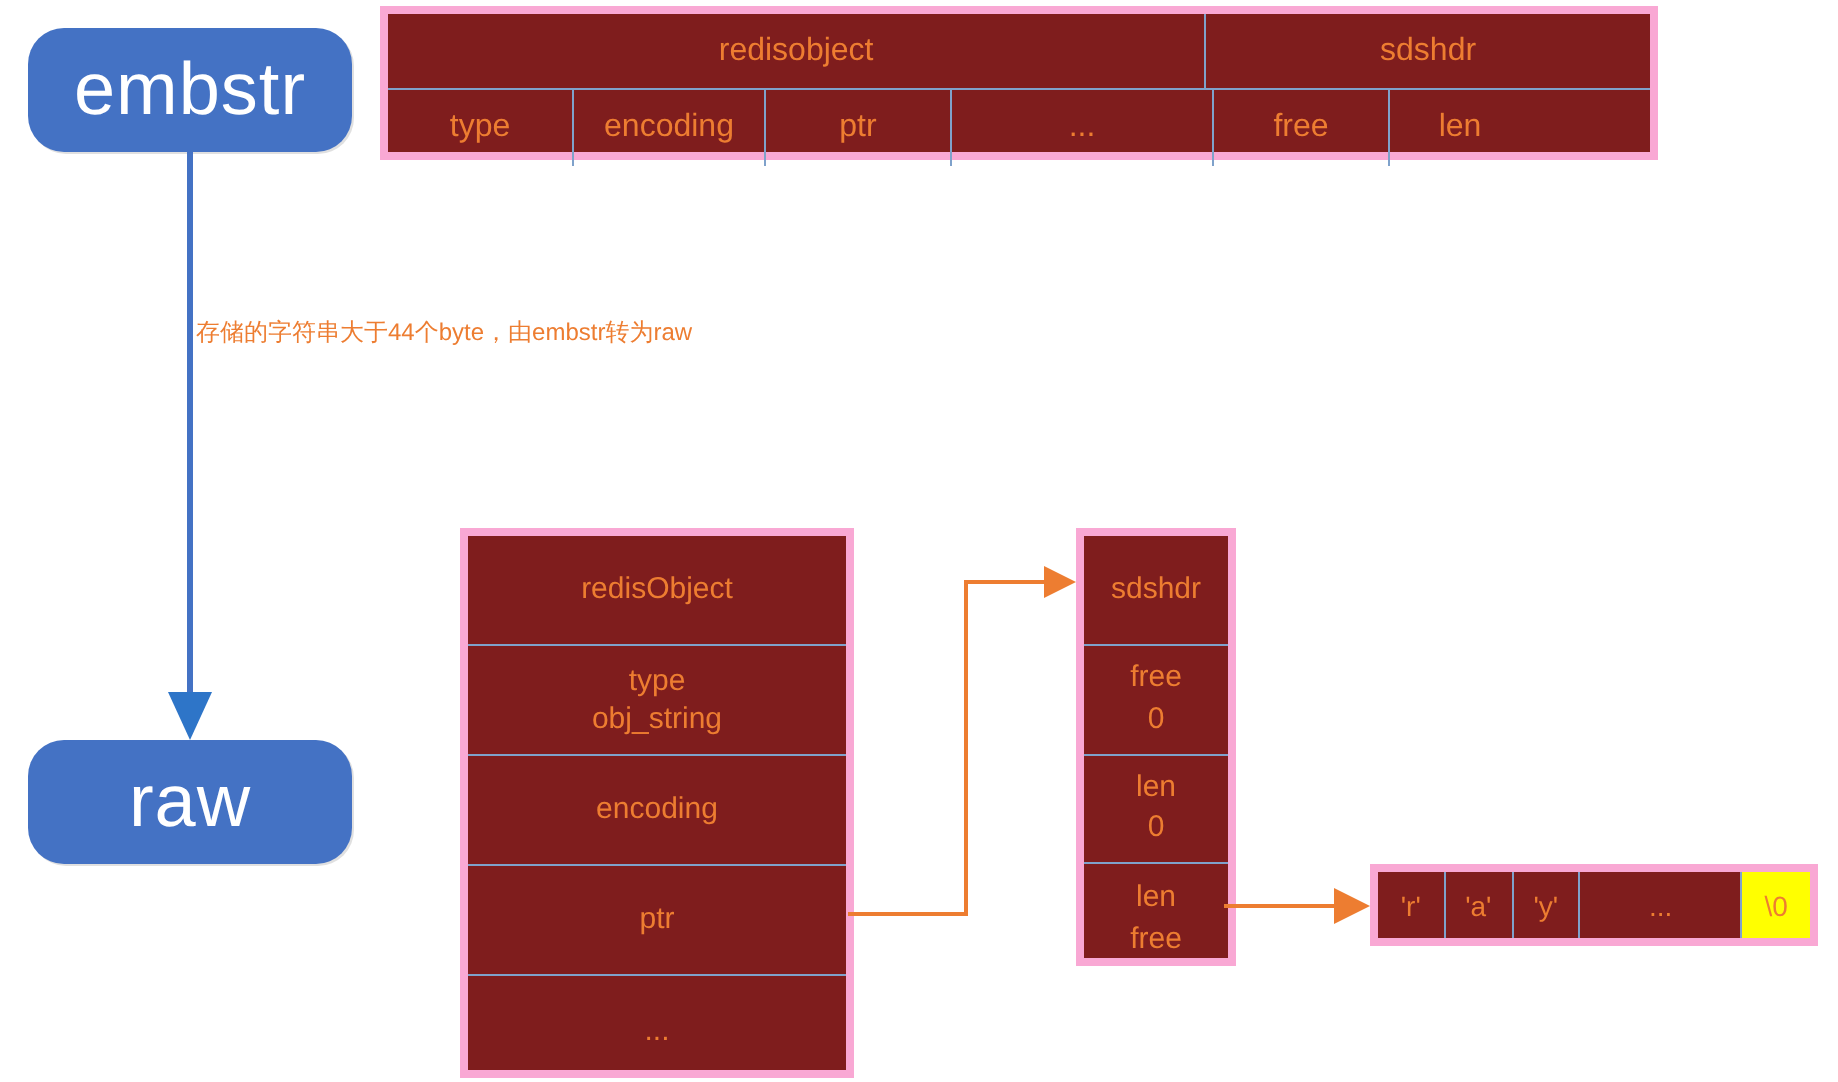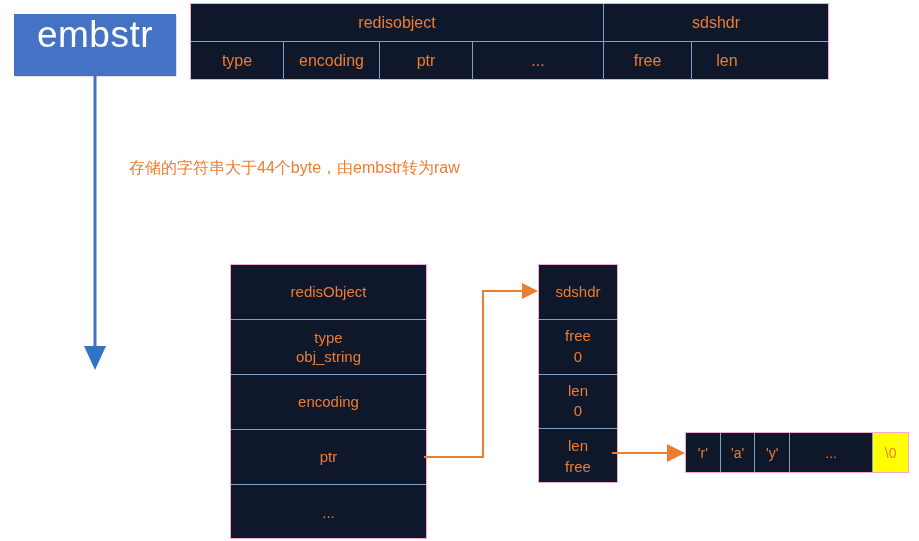--- a/index.html
+++ b/index.html
@@ -17,25 +17,26 @@
     background: #ffffff;
     overflow: hidden;
   }
 
   
   .state-box {
     position: absolute;
     background: #4472C4;
     color: #ffffff;
     display: flex;
-    align-items: flex-start;
+    align-items: center;
     justify-content: center;
     font-weight: 400;
     letter-spacing: 0.5px;
     box-shadow: 1px 1px 0 rgba(0,0,0,0.12);
+    border-radius: 18px;
   }
   #box-embstr {
     left: 14px; top: 14px;
     width: 162px; height: 62px;
     font-size: 37px;
   }
   #box-raw {
     left: 14px; top: 370px;
     width: 162px; height: 62px;
     font-size: 37px;
@@ -46,23 +47,23 @@
     position: absolute;
     left: 74px;
     top: 74px;
     width: 42px;
     height: 300px;
   }
 
   
   .struct {
     position: absolute;
-    border: 1px solid #f9a8d4;
-    box-sizing: border-box;
-    background: #0f172a;
+    border: 4px solid #f9a8d4;
+    box-sizing: border-box;
+    background: #7f1d1d;
   }
   .srow {
     box-sizing: border-box;
     display: flex;
     color: #ED7D31;
     font-size: 15px;
   }
   .scell {
     box-sizing: border-box;
     display: flex;
@@ -158,23 +159,23 @@
     width: 120px; height: 182px;
   }
   #conn-buff-chars {
     left: 612px; top: 440px;
     width: 80px; height: 26px;
   }
 
   
   #caption {
     position: absolute;
-    left: 129px; top: 158px;
-    color: #ED7D31;
-    font-size: 16px;
+    left: 98px; top: 158px;
+    color: #ED7D31;
+    font-size: 12px;
     white-space: nowrap;
   }
 </style>
 </head>
 <body>
 
 <div id="canvas">
 
   <div id="box-embstr" class="state-box">
     <span>embstr</span>
@@ -197,20 +198,23 @@
 
   <div id="blue-arrow">
     <svg width="42" height="300" viewBox="0 0 42 300">
       <line x1="21" y1="0" x2="21" y2="276" stroke="#4472C4" stroke-width="3"></line>
       <polygon points="21,296 10,272 32,272" fill="#2E75C8"></polygon>
     </svg>
   </div>
 
   <div id="caption">存储的字符串大于44个byte，由embstr转为raw</div>
 
+  <div id="box-raw" class="state-box">
+    <span>raw</span>
+  </div>
 
   <div id="redis-object" class="struct">
     <div class="orow">
       <span>redisObject</span>
     </div>
     <div class="orow">
       <span>type</span>
       <span class="sub">obj_string</span>
     </div>
     <div class="orow">

